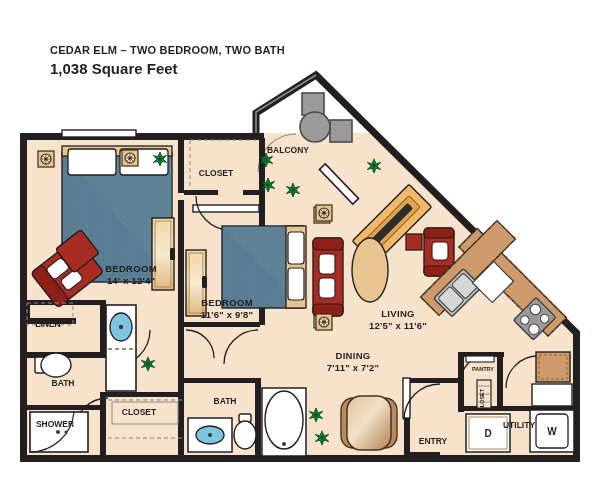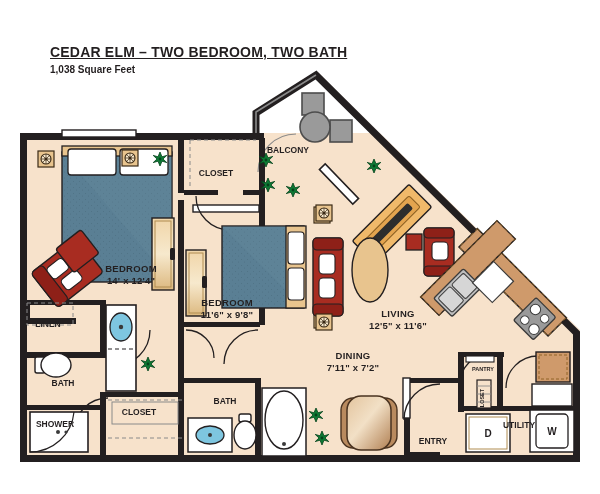--- a/index.html
+++ b/index.html
@@ -20,30 +20,29 @@
     height: 494px;
     background: #ffffff;
   }
   .title-block {
     position: absolute;
     left: 50px;
     top: 44px;
     width: 420px;
   }
   .plan-title {
-    font-size: 14px;
+    font-size: 11px;
     font-weight: bold;
     color: #231f20;
     letter-spacing: 0.2px;
     white-space: nowrap;
     margin: 0;
-    text-decoration: underline;
   }
   .plan-subtitle {
-    font-size: 10px;
+    font-size: 15px;
     font-weight: bold;
     color: #231f20;
     margin: 4px 0 0 0;
   }
   svg#plan-svg {
     position: absolute;
     left: 0;
     top: 0;
     width: 600px;
     height: 494px;

